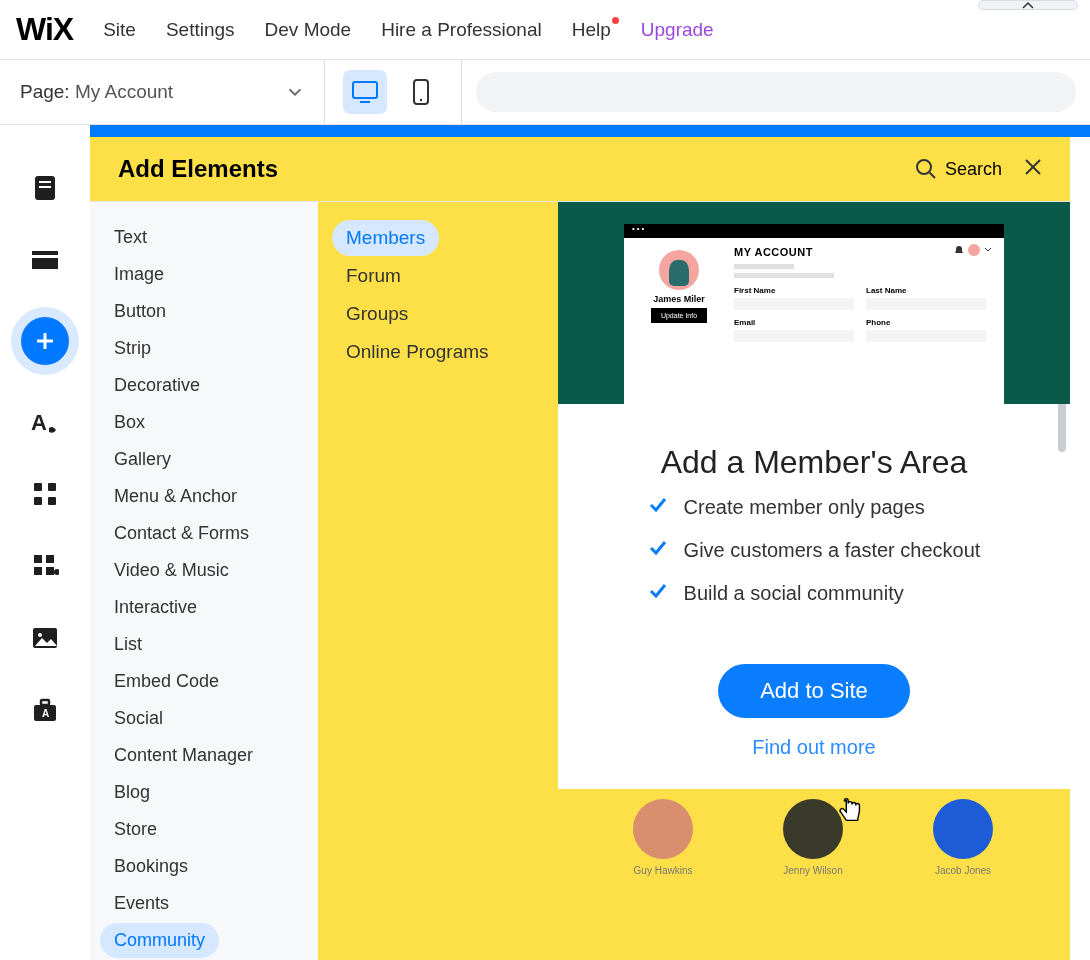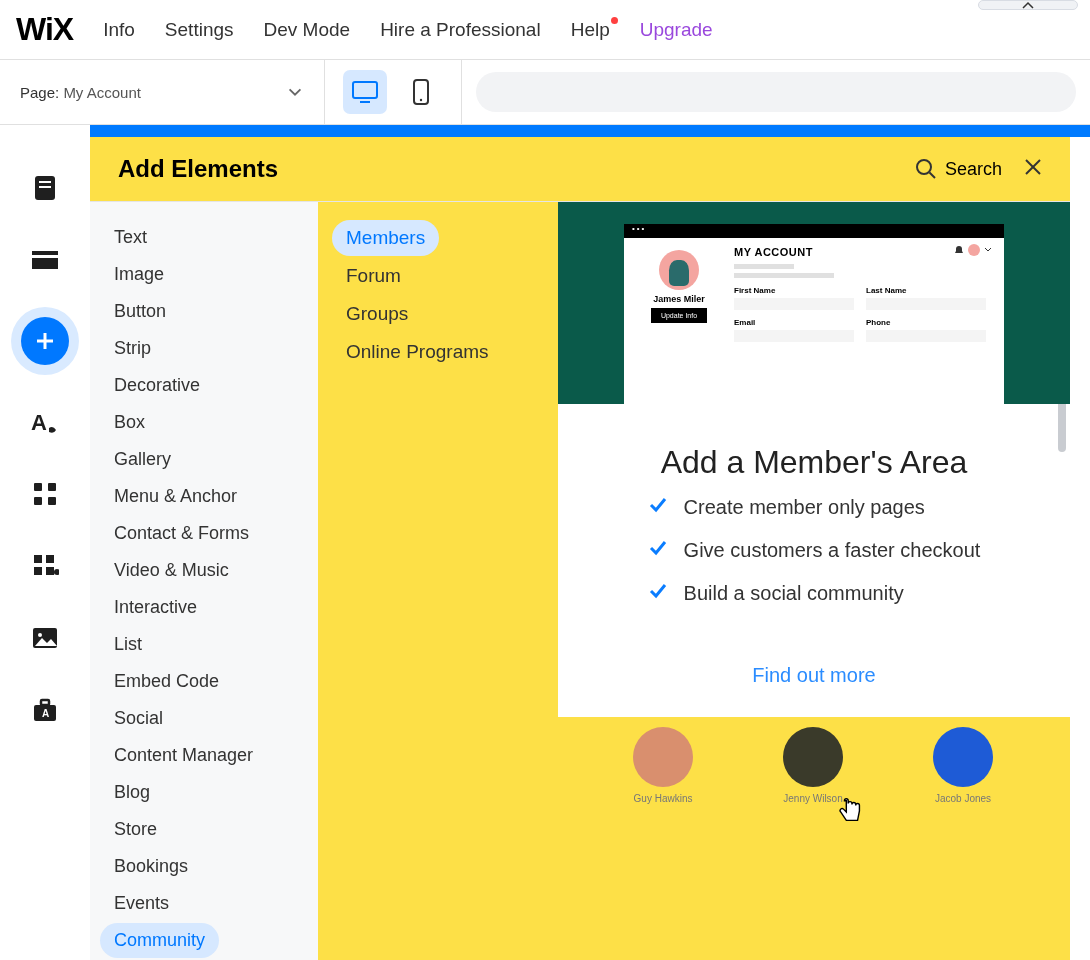--- a/index.html
+++ b/index.html
@@ -10,21 +10,21 @@
 .wix-logo { font-size: 32px; font-weight: 900; letter-spacing: -1px; }
 .top-menu-item { font-size: 19px; color: #333; cursor: pointer; position: relative; }
 .top-menu-item.upgrade { color: #9a48dd; }
 .help-dot { position: absolute; top: -2px; right: -8px; width: 7px; height: 7px; background: #ff4040; border-radius: 50%; }
 
 
 .mini-card { position: absolute; top: 0; right: 12px; width: 100px; height: 10px; background: #f0f2f5; border: 1px solid #d8dce3; border-radius: 6px; display: flex; justify-content: center; align-items: flex-start; }
 
 
 .toolbar { display: flex; align-items: center; height: 65px; border-bottom: 1px solid #e0e0e0; }
-.page-selector { display: flex; align-items: center; justify-content: space-between; width: 325px; padding: 0 20px; height: 100%; border-right: 1px solid #e0e0e0; font-size: 15px; cursor: pointer; }
+.page-selector { display: flex; align-items: center; justify-content: space-between; width: 325px; padding: 0 20px; height: 100%; border-right: 1px solid #e0e0e0; font-size: 19px; cursor: pointer; }
 .page-selector .label { color: #333; }
 .page-selector .value { color: #555; }
 .chevron-icon { width: 18px; height: 18px; }
 .device-group { display: flex; align-items: center; gap: 12px; padding: 0 18px; height: 100%; border-right: 1px solid #e0e0e0; }
 .device-btn { width: 44px; height: 44px; border-radius: 7px; display: flex; align-items: center; justify-content: center; cursor: pointer; }
 .device-btn.active { background: #d6e8ff; }
 .toolbar-fill { flex: 1; padding: 0 14px; display: flex; align-items: center; }
 .url-pill { width: 100%; height: 40px; background: #f2f3f5; border-radius: 20px; }
 
 
@@ -93,21 +93,21 @@
 .member-avatar { width: 60px; height: 60px; border-radius: 50%; }
 .member-name { font-size: 10px; color: #777; }
 
 .scroll-indicator { position: absolute; right: 4px; top: 0; width: 8px; height: 250px; background: #c9ccd1; border-radius: 4px; }
 </style>
 </head>
 <body>
 
 <div class="top-menu">
   <div class="wix-logo">WiX</div>
-  <span class="top-menu-item">Info</span>
+  <span class="top-menu-item">Site</span>
   <span class="top-menu-item">Settings</span>
   <span class="top-menu-item">Dev Mode</span>
   <span class="top-menu-item">Hire a Professional</span>
   <span class="top-menu-item">
     <span>Help</span>
     <span class="help-dot"></span>
   </span>
   <span class="top-menu-item upgrade">Upgrade</span>
 </div>
 
@@ -321,20 +321,23 @@
               <span class="check"><svg width="20" height="20" viewBox="0 0 20 20">
                   <path d="M3 10 L8 15 L17 4" stroke="#0a7dff" stroke-width="3" fill="none"></path>
                 </svg></span>
               <span>Give customers a faster checkout</span>
             </li><li>
               <span class="check"><svg width="20" height="20" viewBox="0 0 20 20">
                   <path d="M3 10 L8 15 L17 4" stroke="#0a7dff" stroke-width="3" fill="none"></path>
                 </svg></span>
               <span>Build a social community</span>
             </li></ul>
+        <div>
+          <button class="promo-btn">Add to Site</button>
+        </div>
         <div class="promo-link">Find out more</div>
       </div>
 
       <div class="member-row" id="member-row">
           <div class="member-card">
             <div class="member-avatar" style="background: rgb(217, 143, 110);"></div>
             <div class="member-name">Guy Hawkins</div>
           </div>
           <div class="member-card">
             <div class="member-avatar" style="background: rgb(58, 58, 42);"></div>

